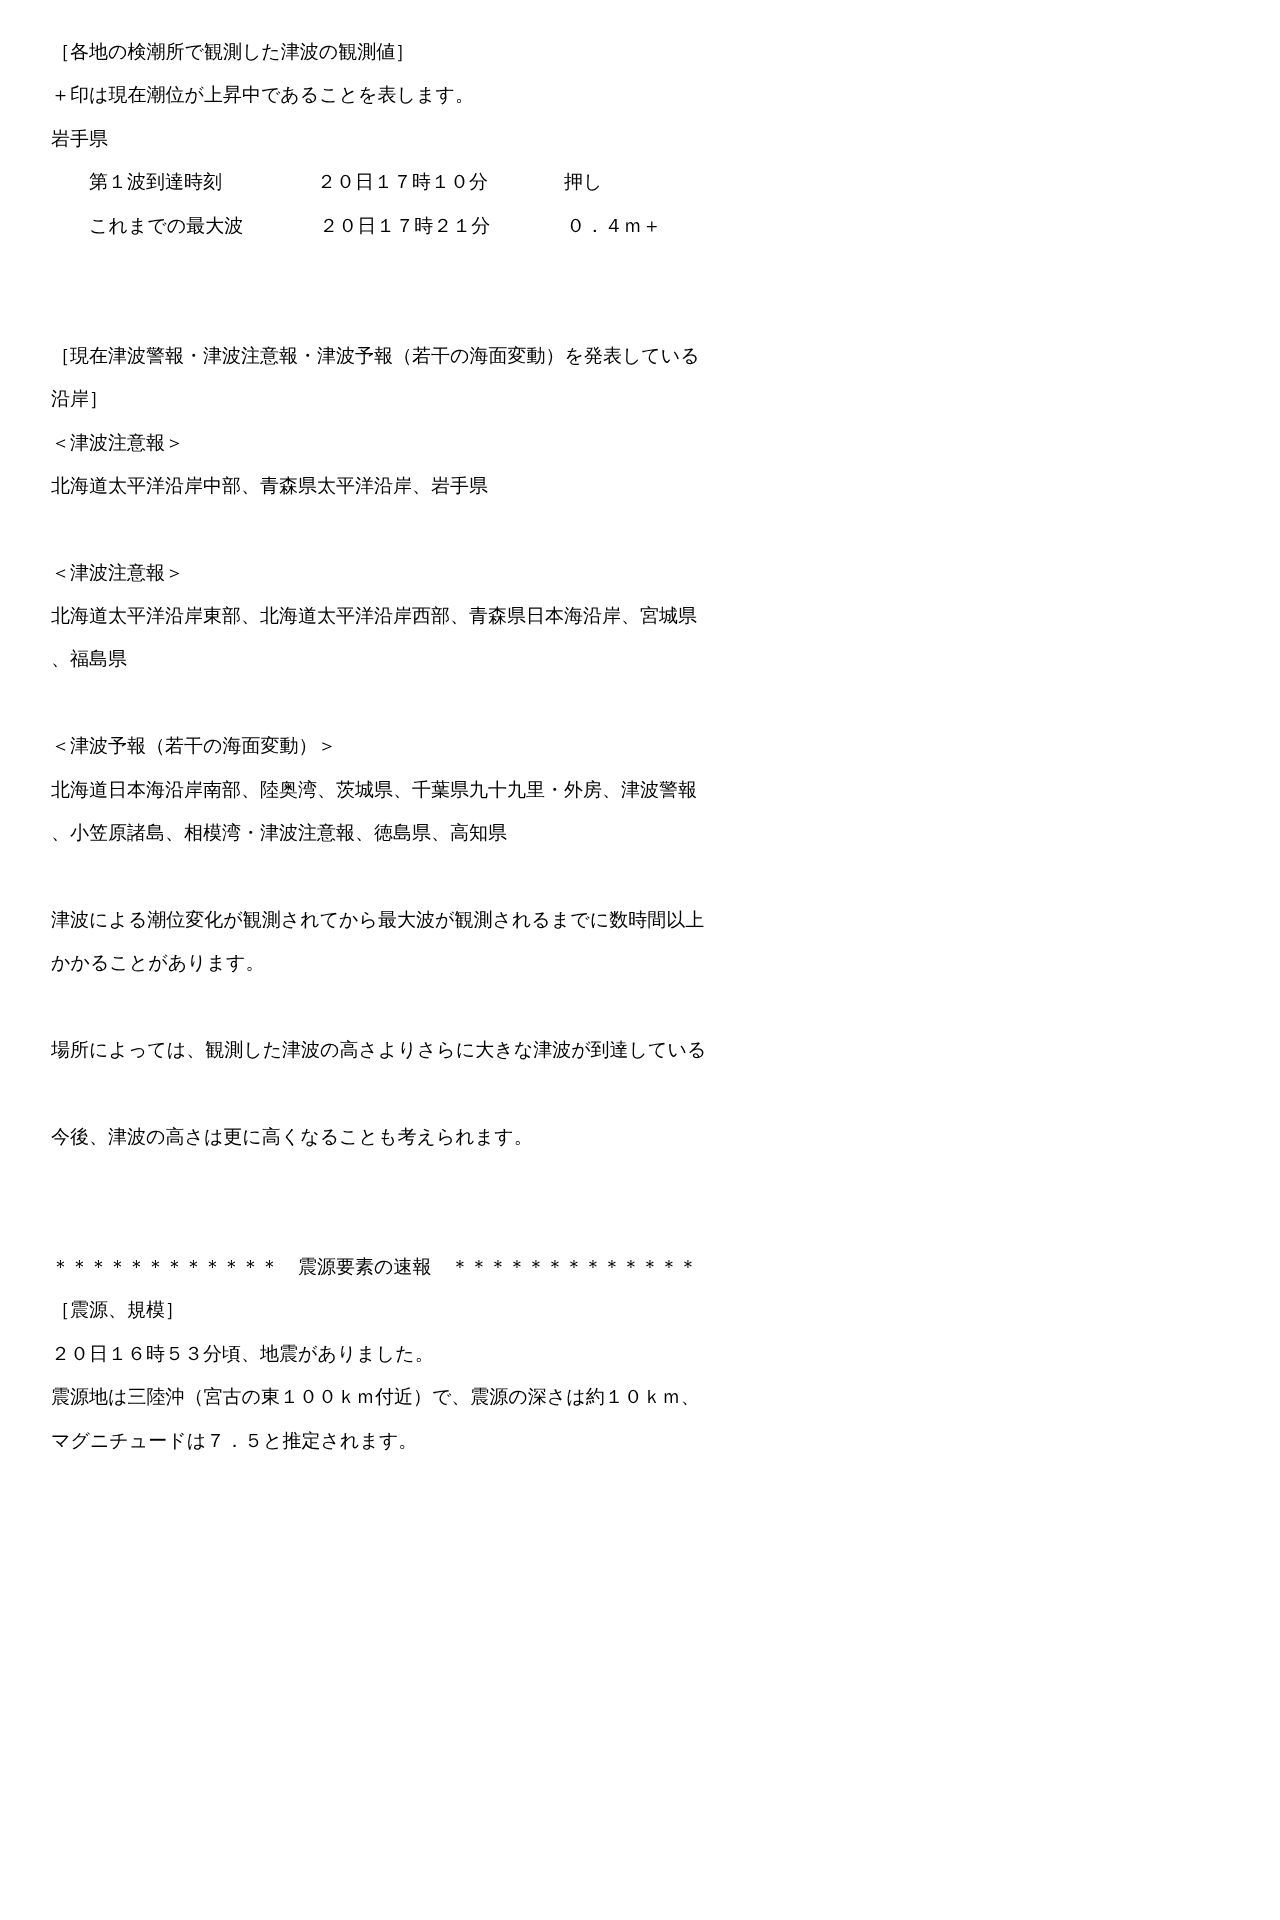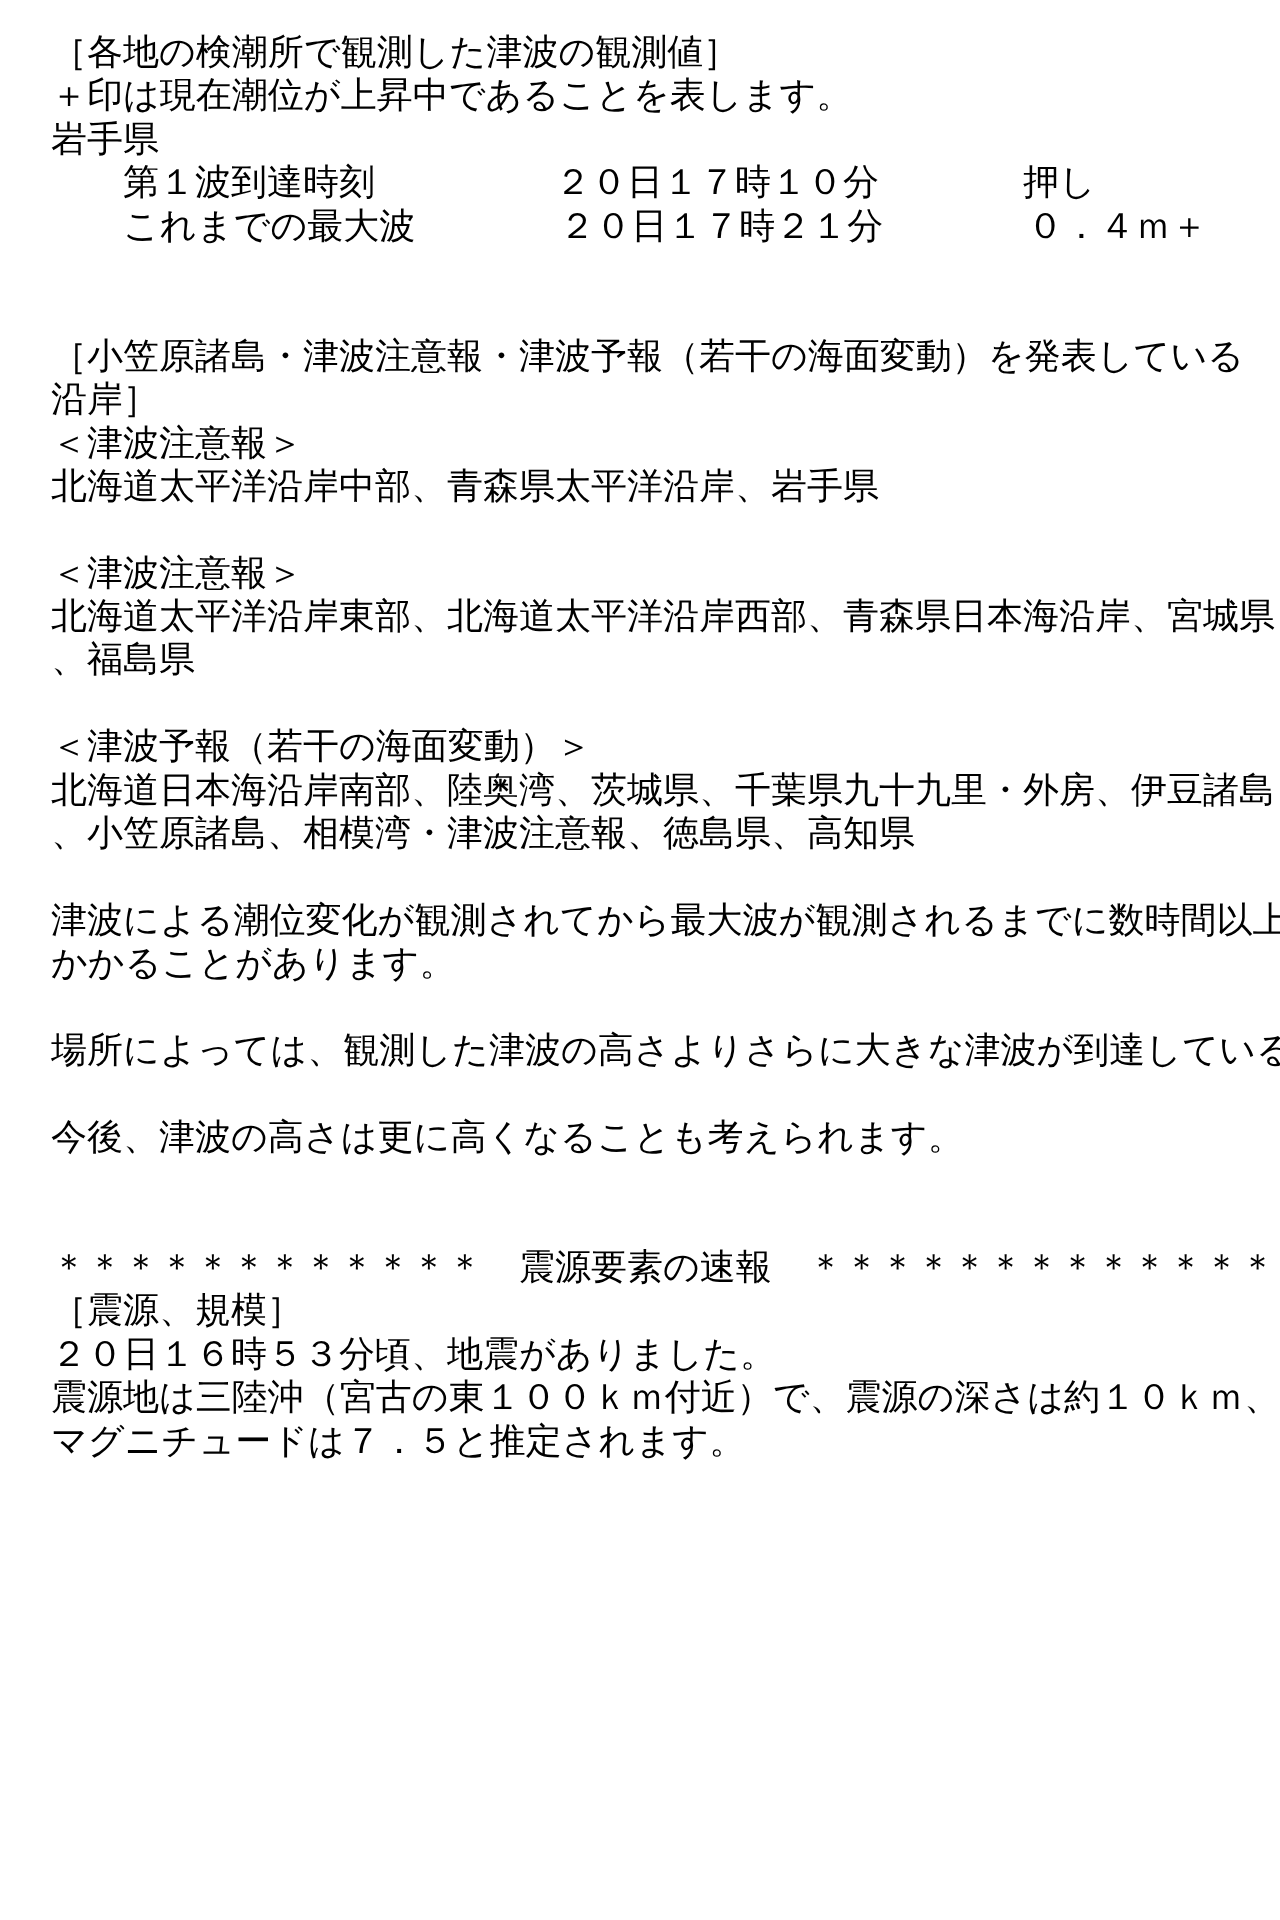--- a/index.html
+++ b/index.html
@@ -9,21 +9,21 @@
   }
   body {
     width: 1280px;
     height: 1920px;
     overflow: hidden;
   }
   .doc {
     box-sizing: border-box;
     padding: 30px 20px 0 51px;
     font-family: "Liberation Sans", sans-serif;
-    font-size: 36px;
+    font-size: 19px;
     line-height: 43.4px;
     color: #000000;
     letter-spacing: 0;
   }
   .line {
     height: 43.4px;
     white-space: pre;
     font-kerning: none;
   }
   .line.blank {
@@ -40,37 +40,37 @@
     <div class="section">
       <div class="line">［各地の検潮所で観測した津波の観測値］</div>
       <div class="line">＋印は現在潮位が上昇中であることを表します。</div>
       <div class="line">岩手県</div>
       <div class="line">　　第１波到達時刻　　　　　２０日１７時１０分　　　　押し</div>
       <div class="line">　　これまでの最大波　　　　２０日１７時２１分　　　　０．４ｍ＋</div>
     </div>
     <div class="line blank">&nbsp;</div>
     <div class="line blank">&nbsp;</div>
     <div class="section">
-      <div class="line">［小笠原諸島・津波注意報・津波予報（若干の海面変動）を発表している</div>
+      <div class="line">［現在津波警報・津波注意報・津波予報（若干の海面変動）を発表している</div>
       <div class="line">沿岸］</div>
     </div>
     <div class="section">
       <div class="line">＜津波注意報＞</div>
       <div class="line">北海道太平洋沿岸中部、青森県太平洋沿岸、岩手県</div>
     </div>
     <div class="line blank">&nbsp;</div>
     <div class="section">
       <div class="line">＜津波注意報＞</div>
       <div class="line">北海道太平洋沿岸東部、北海道太平洋沿岸西部、青森県日本海沿岸、宮城県</div>
       <div class="line">、福島県</div>
     </div>
     <div class="line blank">&nbsp;</div>
     <div class="section">
       <div class="line">＜津波予報（若干の海面変動）＞</div>
-      <div class="line">北海道日本海沿岸南部、陸奥湾、茨城県、千葉県九十九里・外房、伊豆諸島</div>
+      <div class="line">北海道日本海沿岸南部、陸奥湾、茨城県、千葉県九十九里・外房、津波警報</div>
       <div class="line">、小笠原諸島、相模湾・津波注意報、徳島県、高知県</div>
     </div>
     <div class="line blank">&nbsp;</div>
     <div class="section">
       <div class="line">津波による潮位変化が観測されてから最大波が観測されるまでに数時間以上</div>
       <div class="line">かかることがあります。</div>
     </div>
     <div class="line blank">&nbsp;</div>
     <div class="section">
       <div class="line">場所によっては、観測した津波の高さよりさらに大きな津波が到達している</div>

